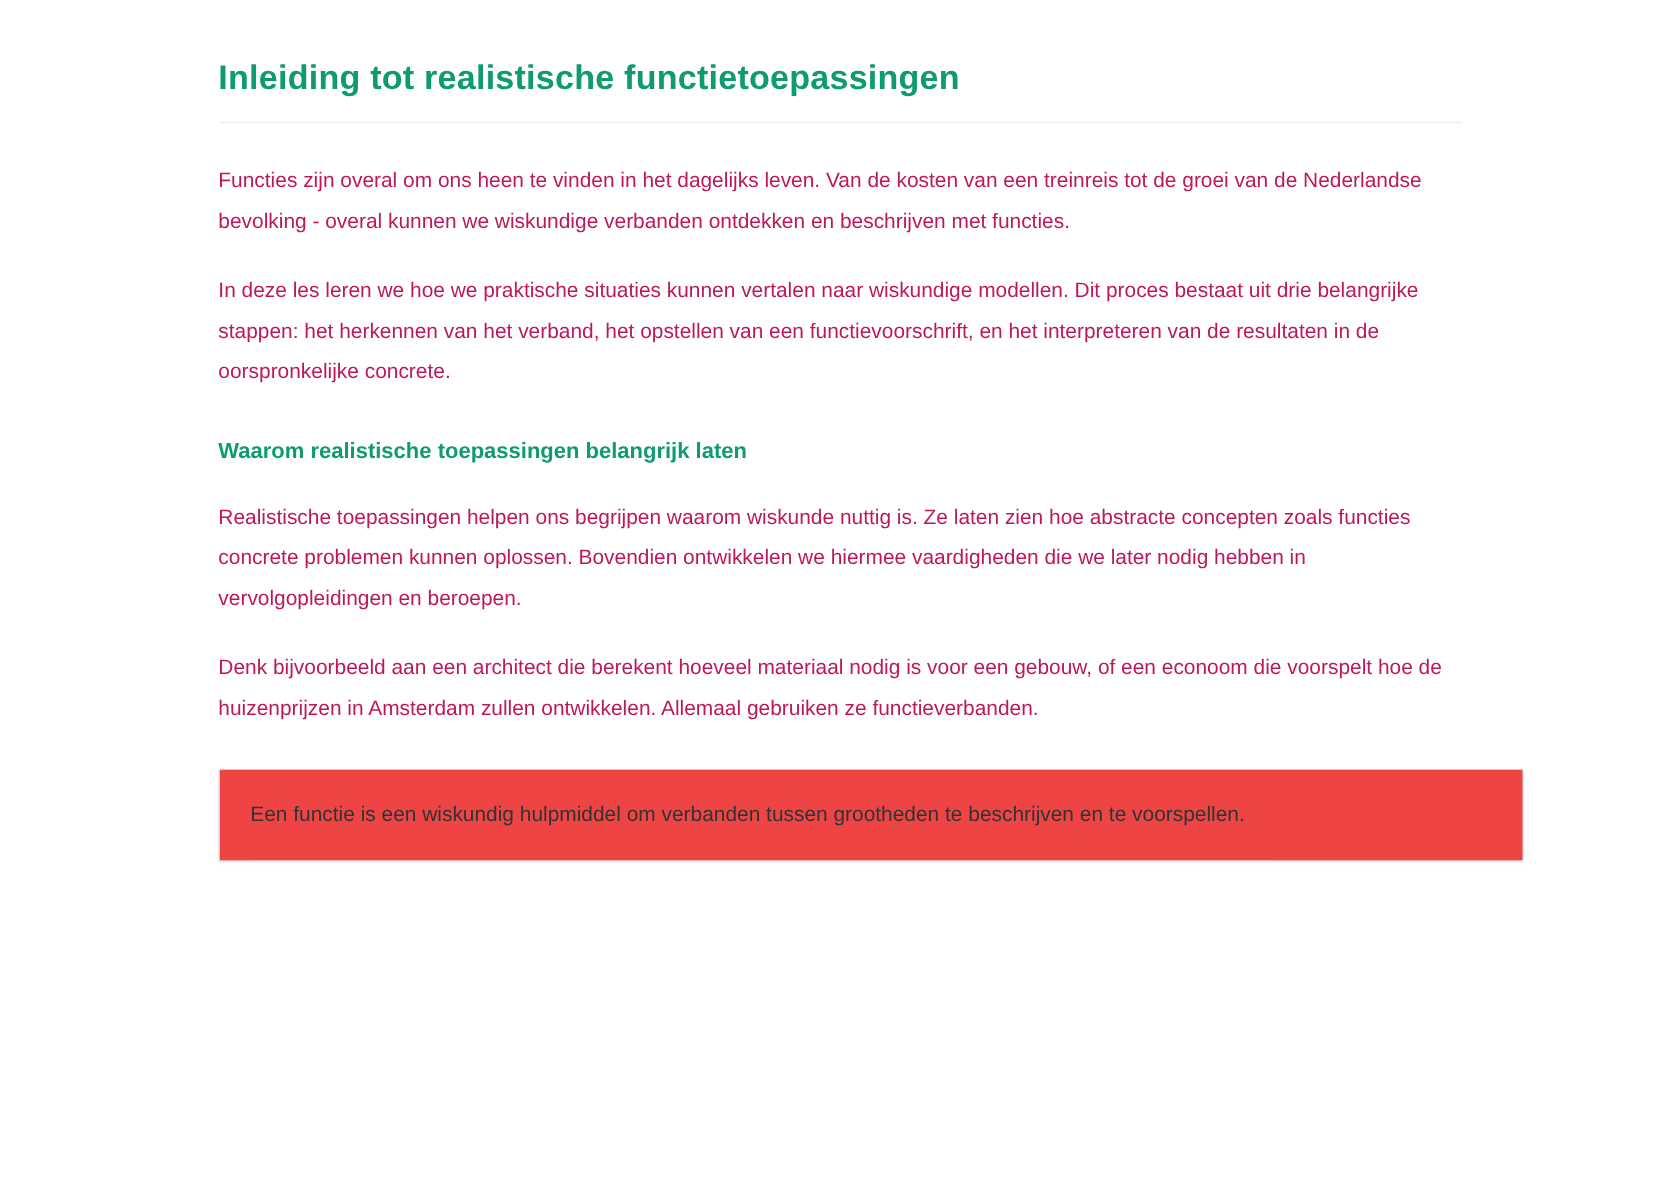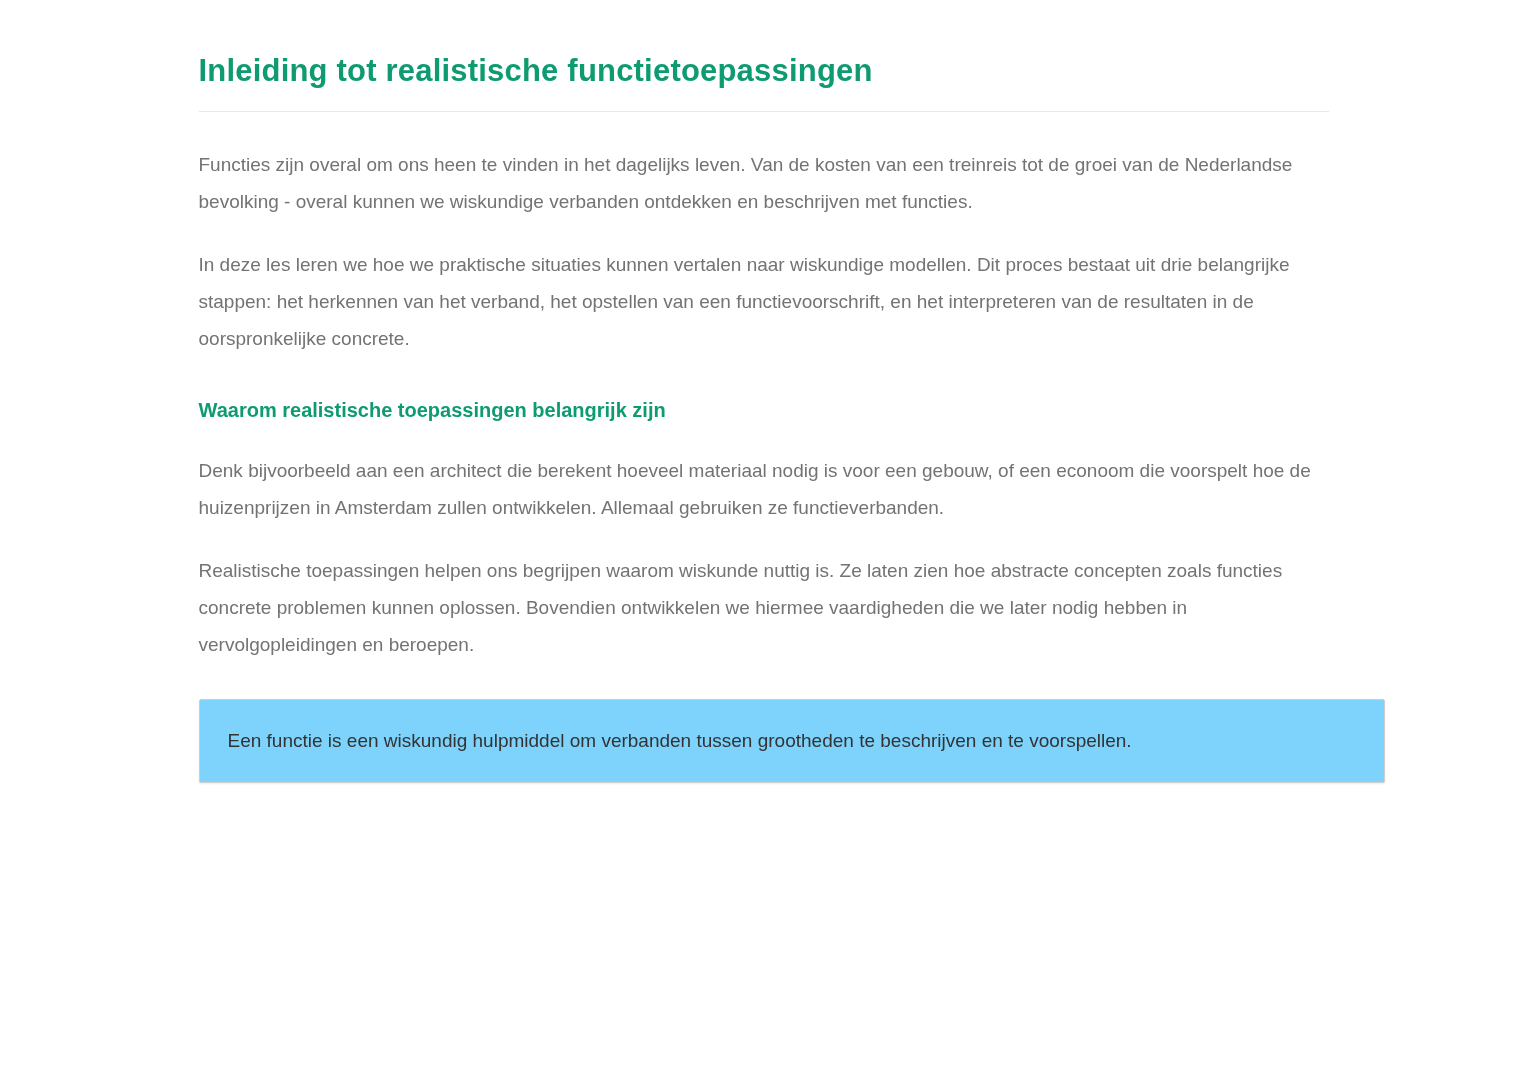--- a/index.html
+++ b/index.html
@@ -31,35 +31,35 @@
 
   .title-divider {
     border: none;
     border-top: 1px solid #e9e9e9;
     margin-bottom: 34px;
   }
 
   .paragraph {
     font-size: 19px;
     line-height: 37px;
-    color: #737373;
+    color: #be185d;
     margin-bottom: 26px;
   }
 
   .section-subheading {
     color: #0f9b71;
     font-size: 20px;
     font-weight: 700;
     margin-top: 42px;
     margin-bottom: 30px;
   }
 
   .definition-callout {
     margin-top: 36px;
-    background: #7dd3fc;
+    background: #ef4444;
     border: 1px solid #cfcfcf;
     border-radius: 2px;
     box-shadow: 0 1px 2px rgba(0,0,0,0.08);
     padding: 27px 28px;
     width: 1186px; 
   }
 
   .callout-text {
     font-size: 19px;
     line-height: 28px;
@@ -72,23 +72,23 @@
 <div class="article">
 
   <h1 class="page-title">Inleiding tot realistische functietoepassingen</h1>
 
   <hr class="title-divider">
 
   <p class="paragraph">Functies zijn overal om ons heen te vinden in het dagelijks leven. Van de kosten van een treinreis tot de groei van de Nederlandse bevolking - overal kunnen we wiskundige verbanden ontdekken en beschrijven met functies.</p>
 
   <p class="paragraph">In deze les leren we hoe we praktische situaties kunnen vertalen naar wiskundige modellen. Dit proces bestaat uit drie belangrijke stappen: het herkennen van het verband, het opstellen van een functievoorschrift, en het interpreteren van de resultaten in de oorspronkelijke concrete.</p>
 
-  <h2 class="section-subheading">Waarom realistische toepassingen belangrijk zijn</h2>
+  <h2 class="section-subheading">Waarom realistische toepassingen belangrijk laten</h2>
+
+  <p class="paragraph">Realistische toepassingen helpen ons begrijpen waarom wiskunde nuttig is. Ze laten zien hoe abstracte concepten zoals functies concrete problemen kunnen oplossen. Bovendien ontwikkelen we hiermee vaardigheden die we later nodig hebben in vervolgopleidingen en beroepen.</p>
 
   <p class="paragraph">Denk bijvoorbeeld aan een architect die berekent hoeveel materiaal nodig is voor een gebouw, of een econoom die voorspelt hoe de huizenprijzen in Amsterdam zullen ontwikkelen. Allemaal gebruiken ze functieverbanden.</p>
-
-  <p class="paragraph">Realistische toepassingen helpen ons begrijpen waarom wiskunde nuttig is. Ze laten zien hoe abstracte concepten zoals functies concrete problemen kunnen oplossen. Bovendien ontwikkelen we hiermee vaardigheden die we later nodig hebben in vervolgopleidingen en beroepen.</p>
 
   <div class="definition-callout">
     <span class="callout-text">Een functie is een wiskundig hulpmiddel om verbanden tussen grootheden te beschrijven en te voorspellen.</span>
   </div>
 
 </div>
 
 </body></html>

